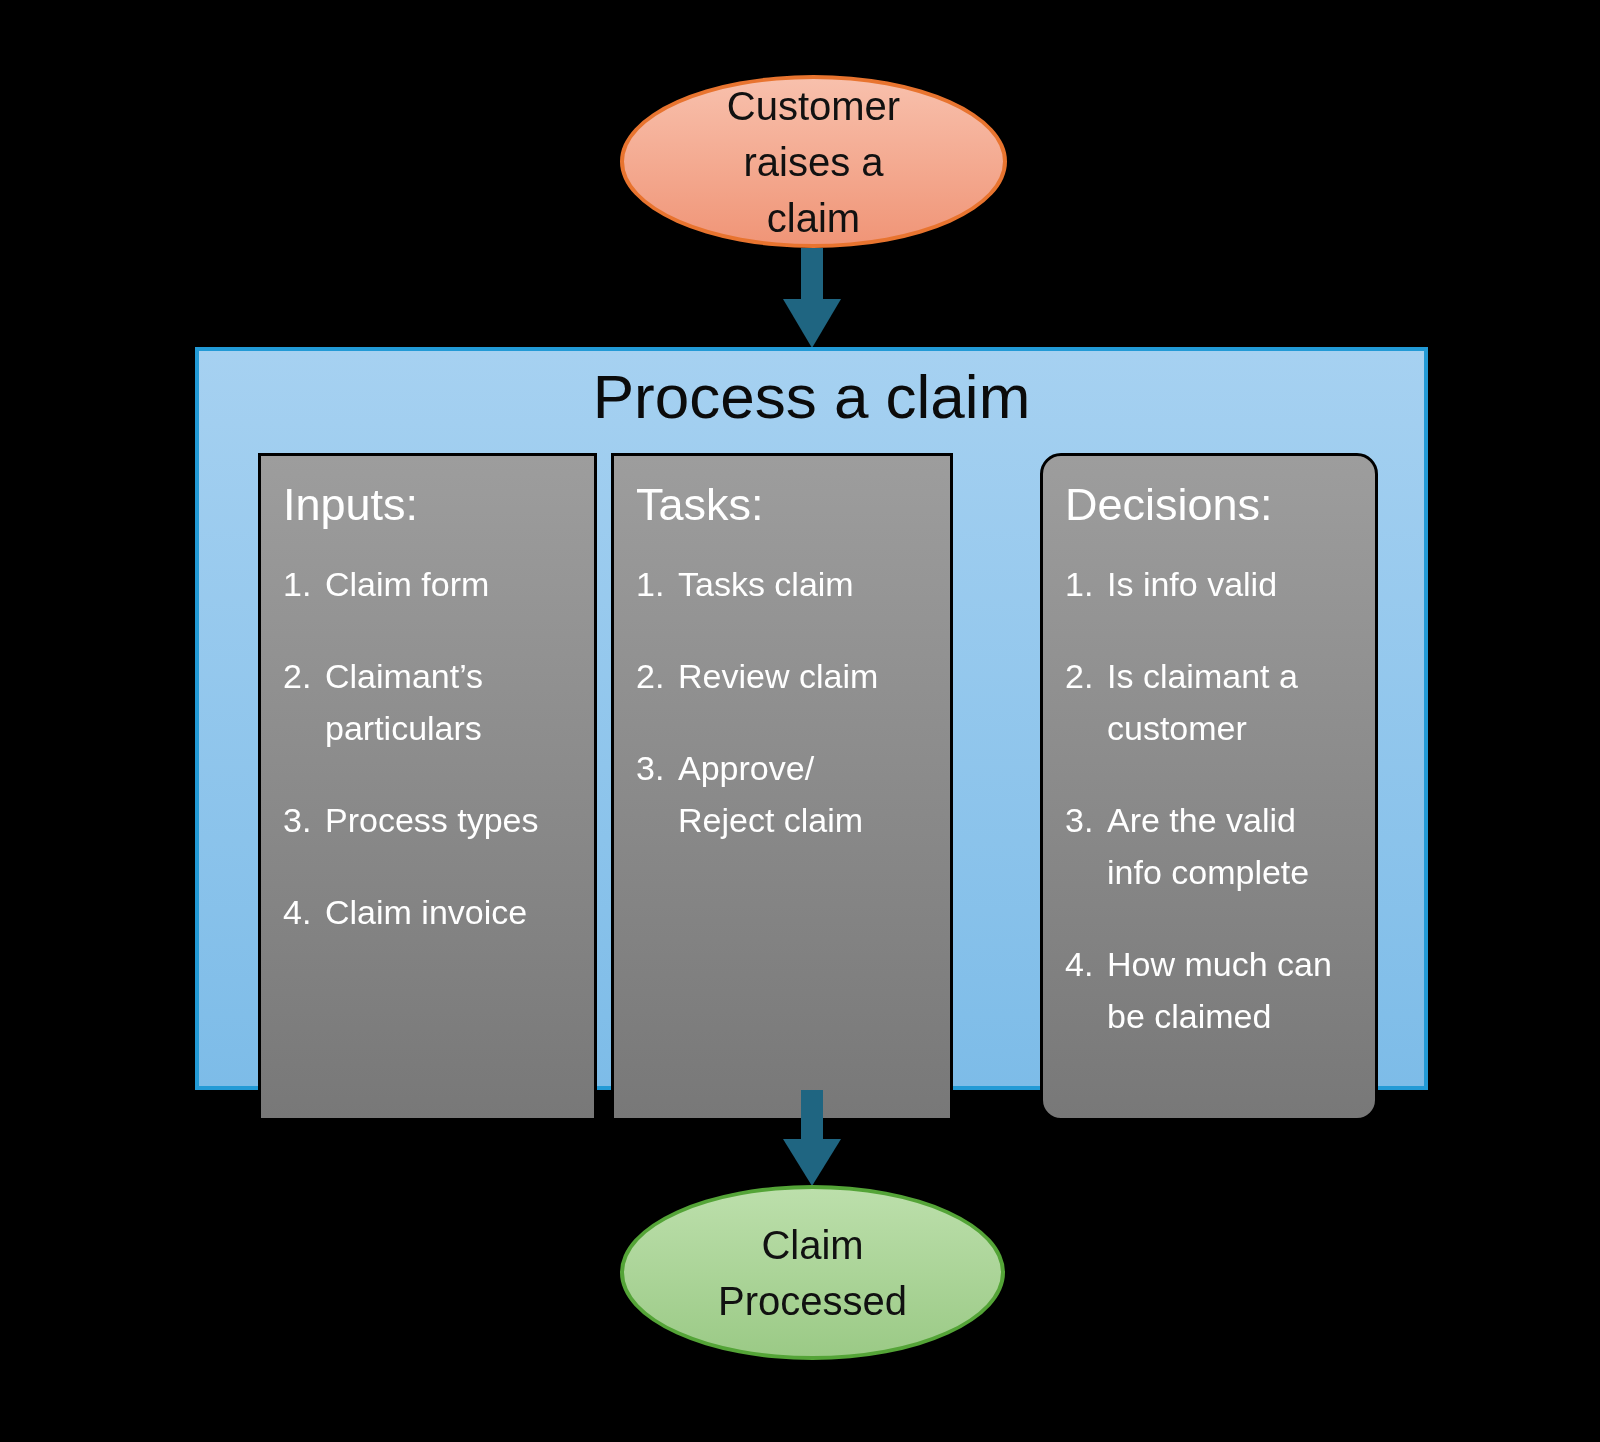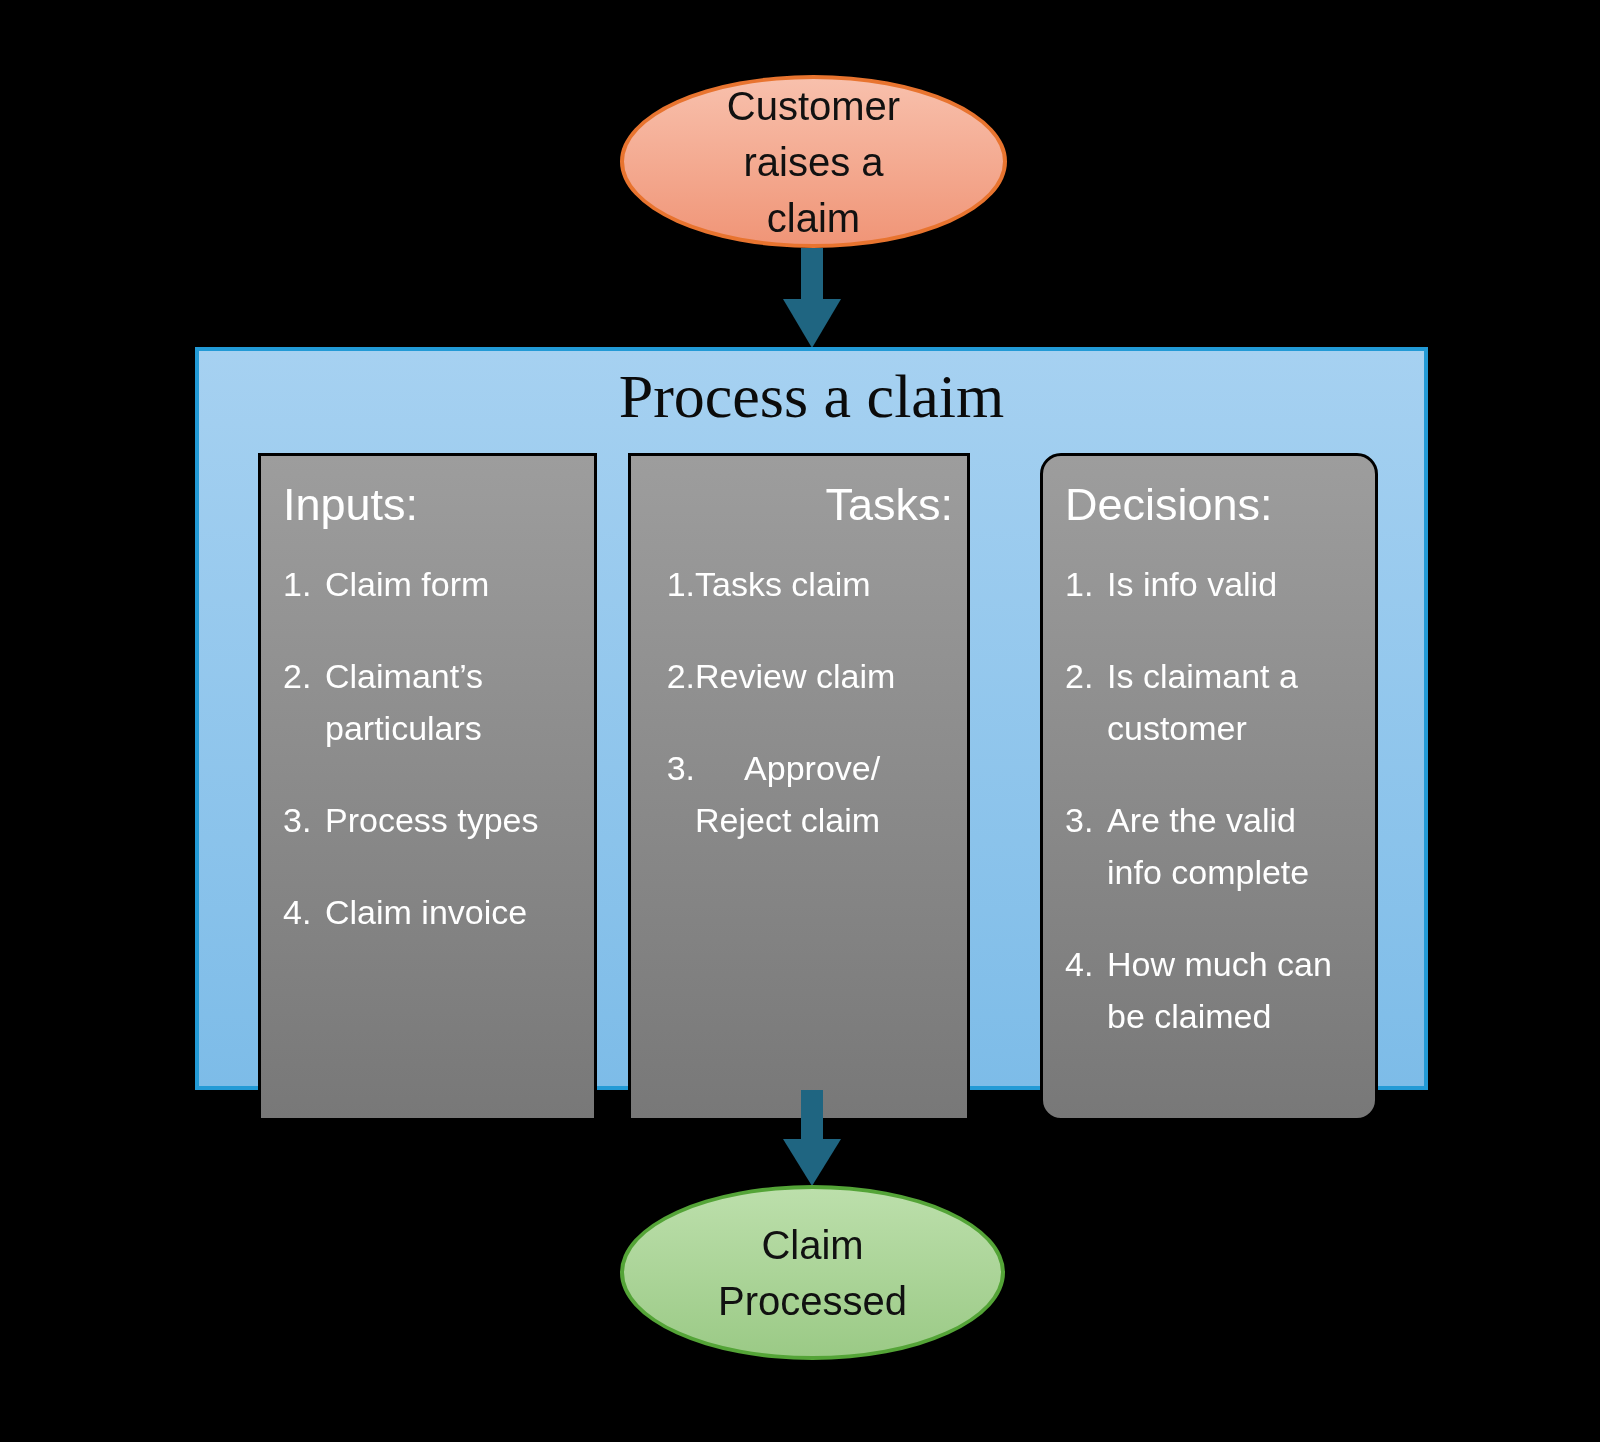--- a/index.html
+++ b/index.html
@@ -61,32 +61,31 @@
     border:4px solid var(--box-border);
     background:linear-gradient(to bottom, var(--box-top), var(--box-bottom));
   }
   .process-title{
     margin-top:10px;
     text-align:center;
     font-size:62px;
     line-height:1.15;
     font-weight:400;
     color:#0b0b0b;
-    font-family:Liberation Serif, serif;
   }
   .column{
     position:absolute;
     top:453px;height:668px;
     border:3px solid #000;
     background:linear-gradient(to bottom, var(--col-top), var(--col-bottom));
     color:#ffffff;
     padding:22px 14px 0 22px;
   }
   .col-inputs{left:258px;width:339px;}
-  .col-tasks{left:628px;width:342px;text-align:right;}
+  .col-tasks{left:611px;width:342px;}
   .col-decisions{left:1040px;width:338px;border-radius:21px;}
   .col-header{
     font-size:45px;
     line-height:1.2;
     font-weight:400;
     margin-bottom:26px;
   }
   .list-item{
     display:flex;
     font-size:34px;

